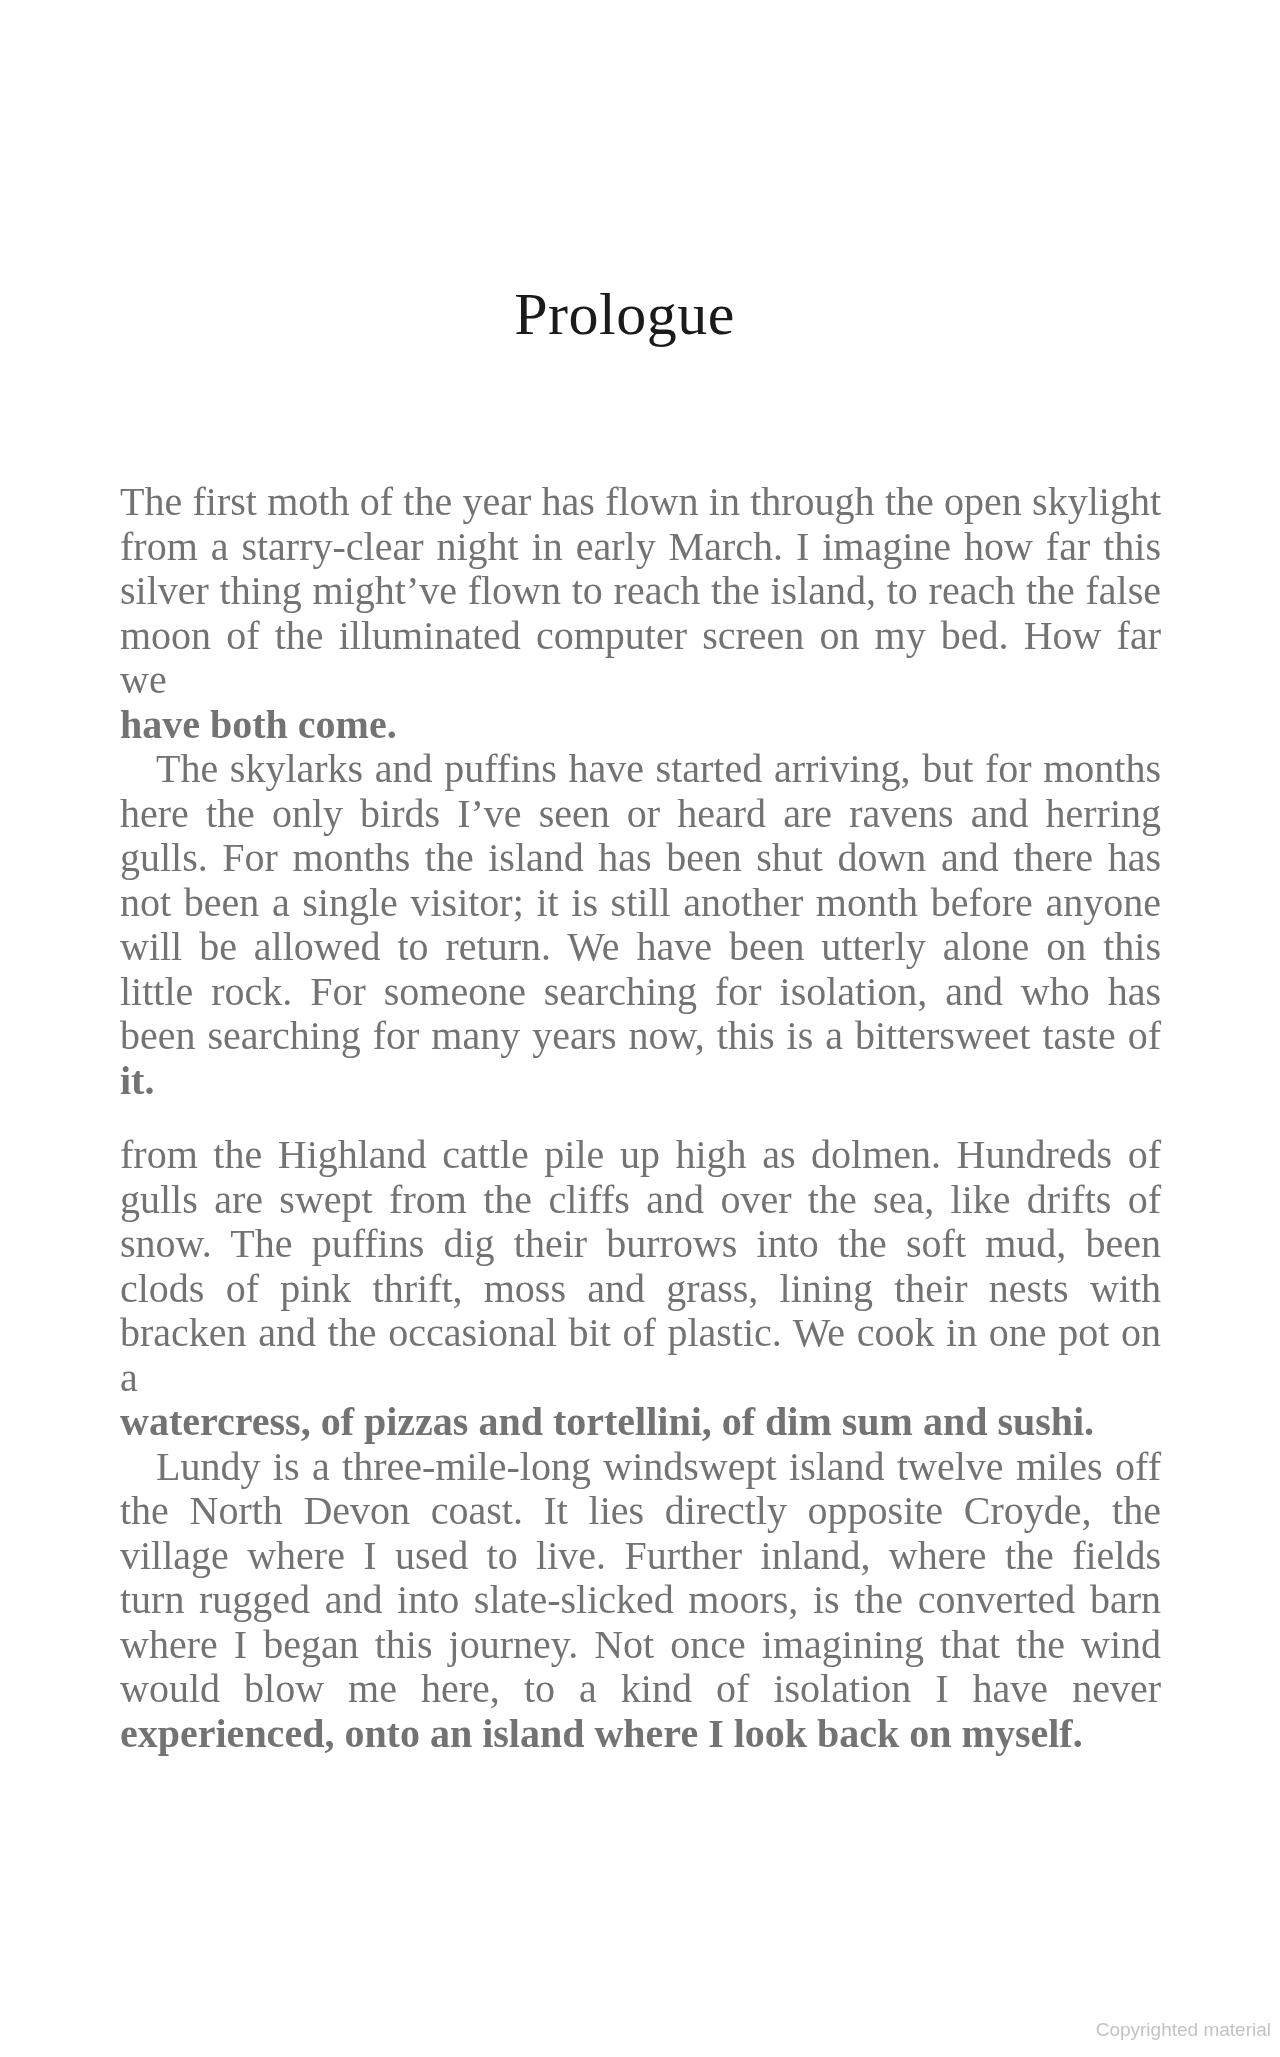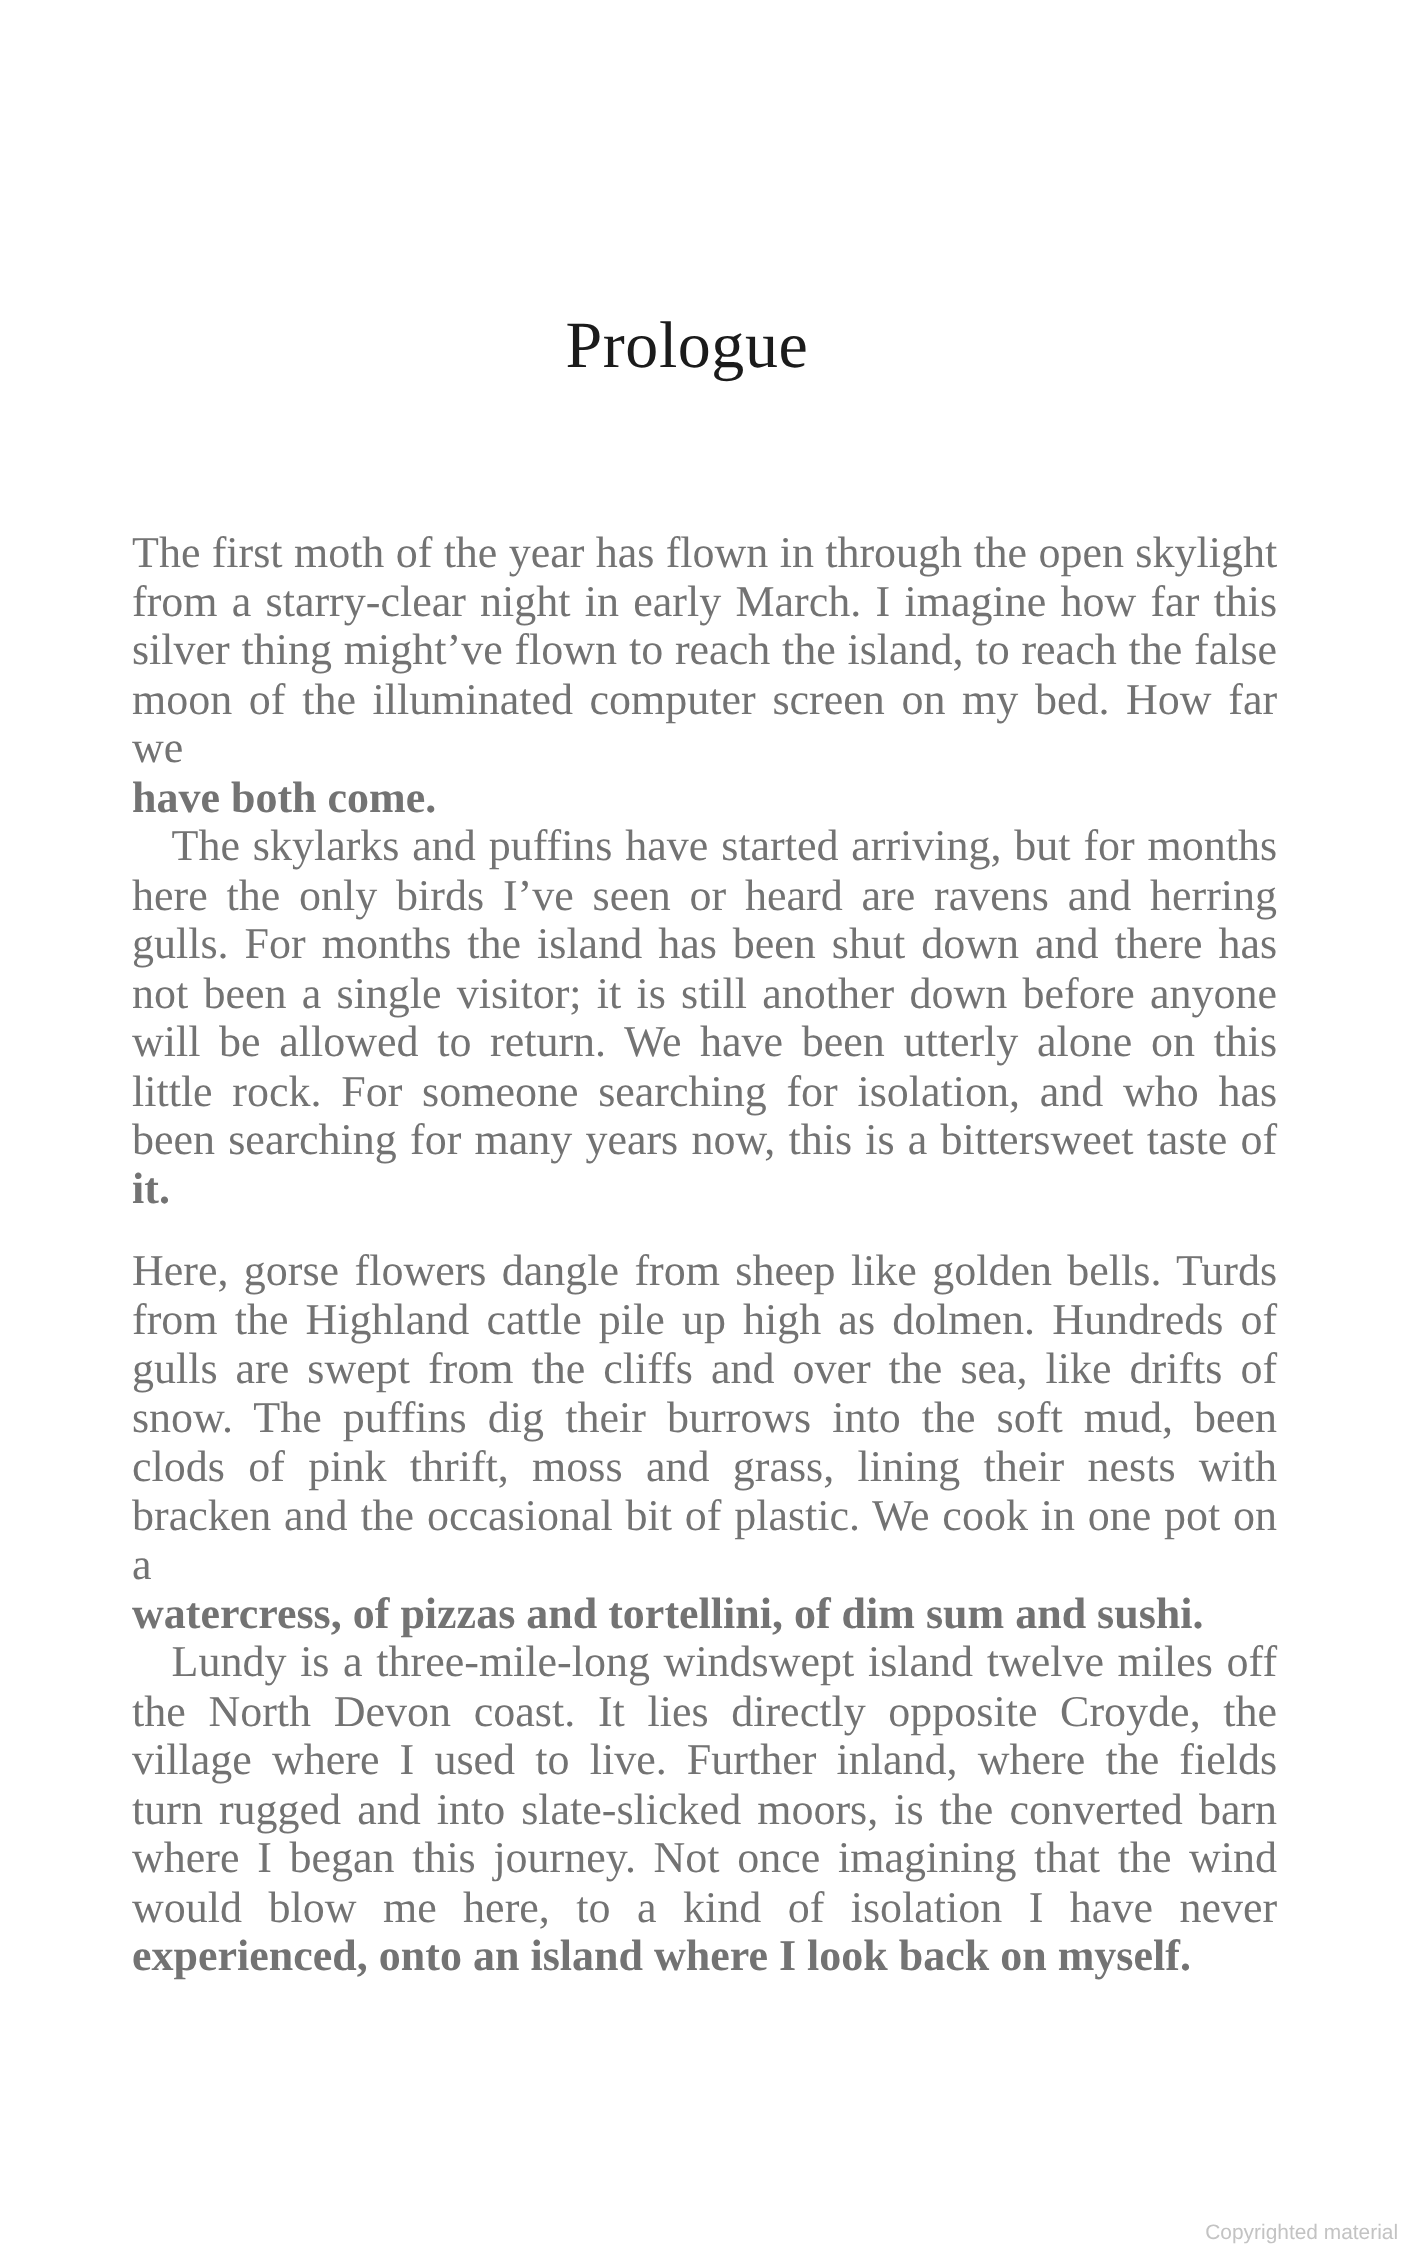--- a/index.html
+++ b/index.html
@@ -71,28 +71,27 @@
         <div class="line">The first moth of the year has flown in through the open skylight</div>
         <div class="line">from a starry-clear night in early March. I imagine how far this</div>
         <div class="line">silver thing might’ve flown to reach the island, to reach the false</div>
         <div class="line">moon of the illuminated computer screen on my bed. How far we</div>
         <div class="line last">have both come.</div>
       </div>
       <div class="para">
         <div class="line indent">The skylarks and puffins have started arriving, but for months</div>
         <div class="line">here the only birds I’ve seen or heard are ravens and herring</div>
         <div class="line">gulls. For months the island has been shut down and there has</div>
-        <div class="line">not been a single visitor; it is still another down before anyone</div>
+        <div class="line">not been a single visitor; it is still another month before anyone</div>
         <div class="line">will be allowed to return. We have been utterly alone on this</div>
         <div class="line">little rock. For someone searching for isolation, and who has</div>
         <div class="line">been searching for many years now, this is a bittersweet taste of</div>
         <div class="line last">it.</div>
       </div>
       <div class="para gap">
-        <div class="line">Here, gorse flowers dangle from sheep like golden bells. Turds</div>
         <div class="line">from the Highland cattle pile up high as dolmen. Hundreds of</div>
         <div class="line">gulls are swept from the cliffs and over the sea, like drifts of</div>
         <div class="line">snow. The puffins dig their burrows into the soft mud, been</div>
         <div class="line">clods of pink thrift, moss and grass, lining their nests with</div>
         <div class="line">bracken and the occasional bit of plastic. We cook in one pot on a</div>
         <div class="line last">watercress, of pizzas and tortellini, of dim sum and sushi.</div>
       </div>
       <div class="para">
         <div class="line indent">Lundy is a three-mile-long windswept island twelve miles off</div>
         <div class="line">the North Devon coast. It lies directly opposite Croyde, the</div>

